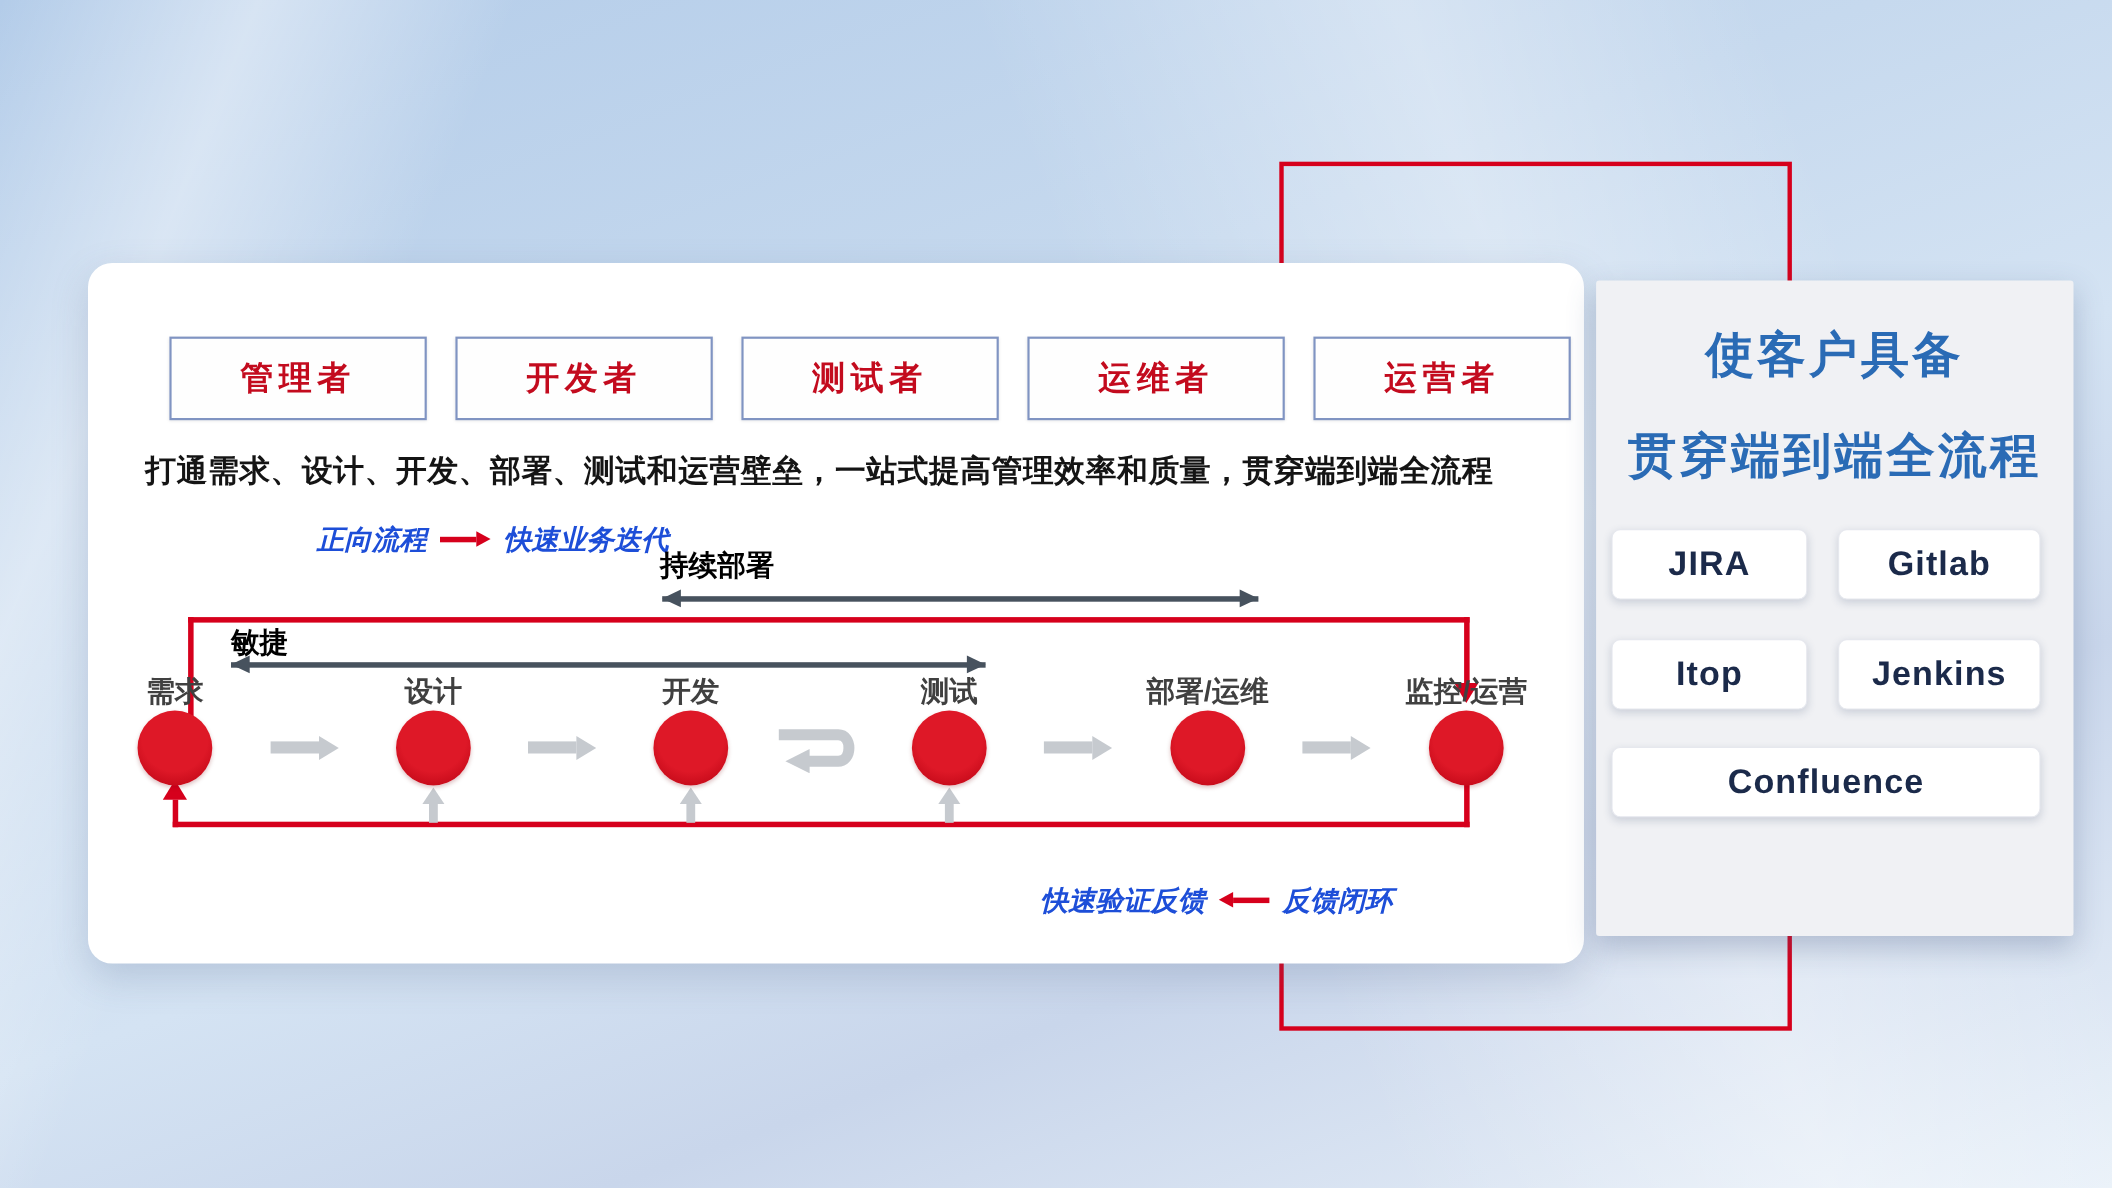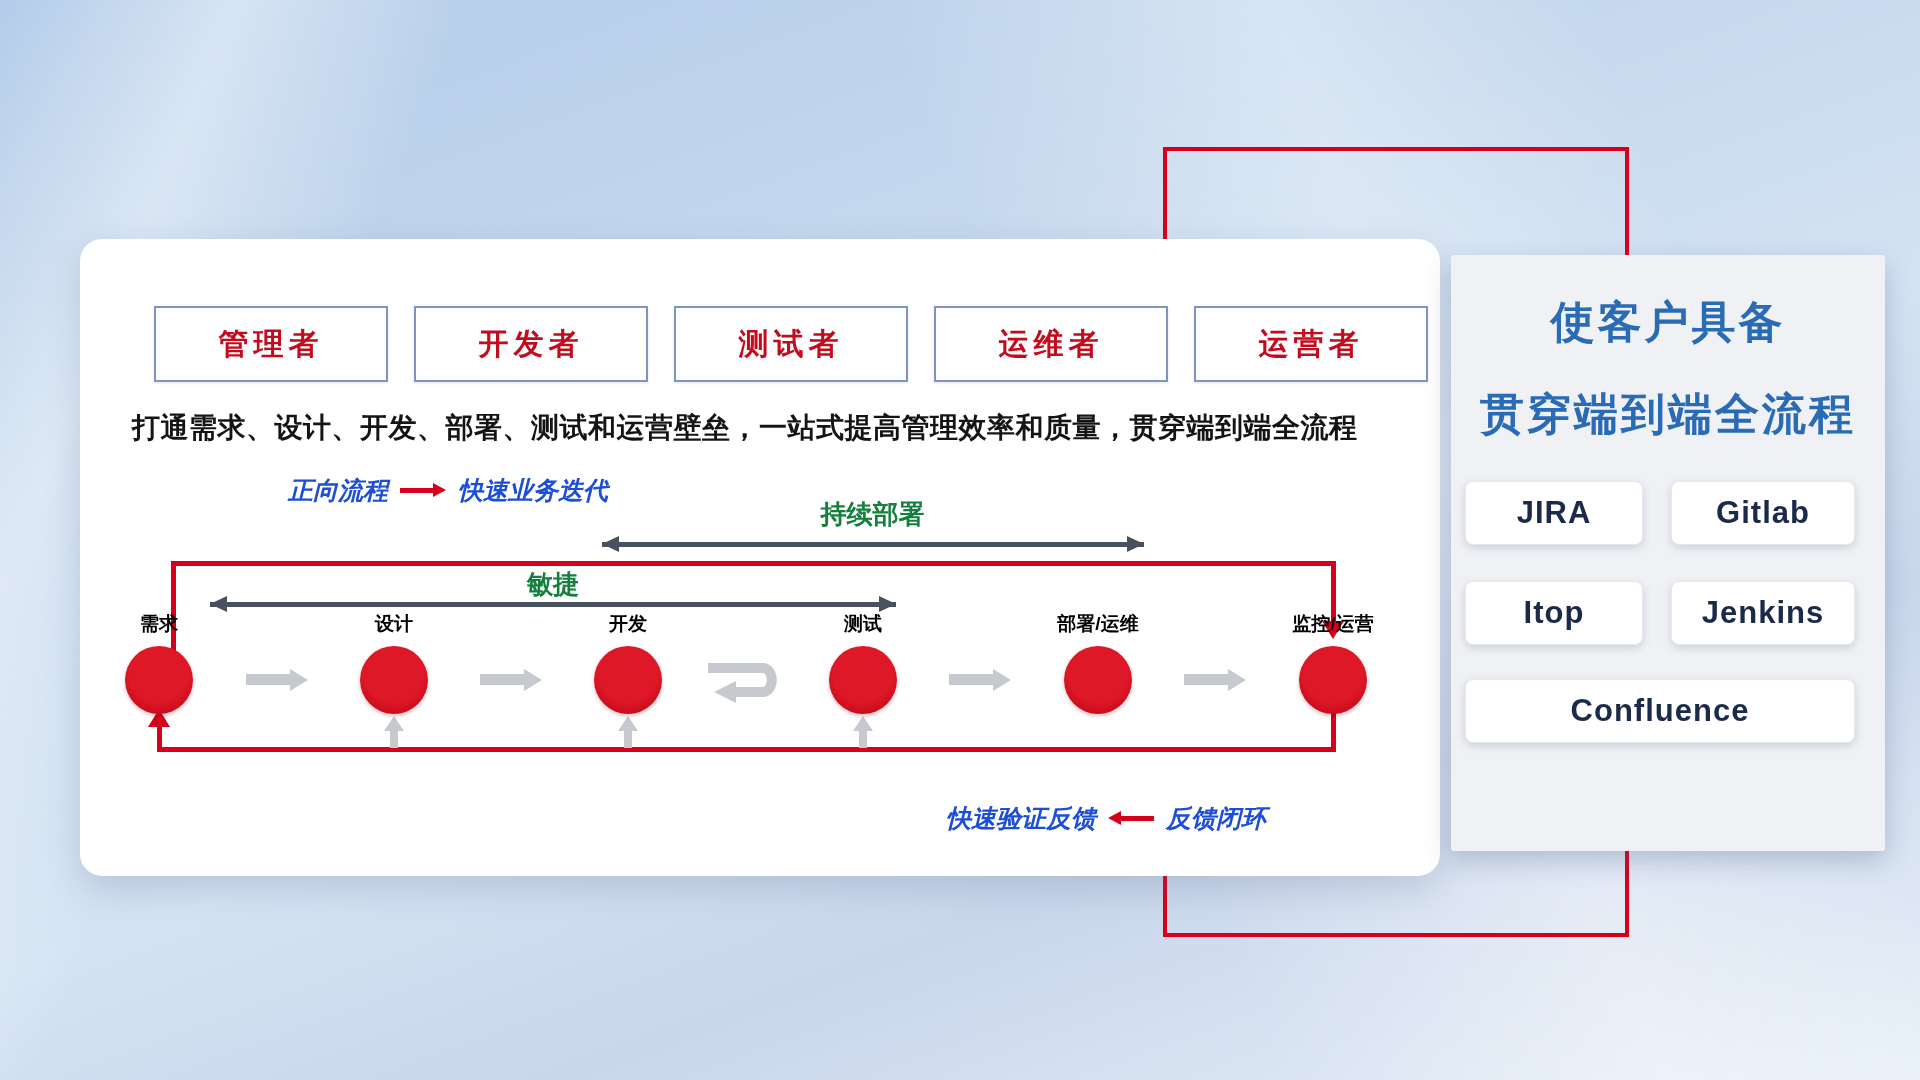--- a/index.html
+++ b/index.html
@@ -45,21 +45,21 @@
   .lg-text{font-size:25px;font-weight:bold;color:#1d4ed8;white-space:nowrap;font-style:italic;}
   .arrow-right-icon{position:relative;display:inline-block;width:46px;height:14px;}
   .arrow-right-icon::before{content:'';position:absolute;left:0;top:5px;width:33px;height:5px;background:#d6001c;}
   .arrow-right-icon::after{content:'';position:absolute;right:0;top:0;width:0;height:0;
     border-top:7px solid transparent;border-bottom:7px solid transparent;border-left:13px solid #d6001c;}
   .arrow-left-icon{position:relative;display:inline-block;width:46px;height:14px;}
   .arrow-left-icon::before{content:'';position:absolute;right:0;top:5px;width:33px;height:5px;background:#d6001c;}
   .arrow-left-icon::after{content:'';position:absolute;left:0;top:0;width:0;height:0;
     border-top:7px solid transparent;border-bottom:7px solid transparent;border-right:13px solid #d6001c;}
   
-  .arrow-label{position:absolute;text-align:center;font-size:26px;font-weight:bold;color:#15803d;}
+  .arrow-label{position:absolute;font-size:26px;font-weight:bold;color:#000000;}
   .dd-arrow{position:absolute;height:5px;background:#47525e;}
   .dd-arrow::before{content:'';position:absolute;left:0;top:-6px;width:0;height:0;
     border-top:8px solid transparent;border-bottom:8px solid transparent;border-right:17px solid #47525e;}
   .dd-arrow::after{content:'';position:absolute;right:0;top:-6px;width:0;height:0;
     border-top:8px solid transparent;border-bottom:8px solid transparent;border-left:17px solid #47525e;}
   
   .rline{position:absolute;background:#d6001c;}
   .tri-down{position:absolute;width:0;height:0;
     border-left:11px solid transparent;border-right:11px solid transparent;border-top:18px solid #d6001c;}
   .tri-up{position:absolute;width:0;height:0;
@@ -71,21 +71,21 @@
     border-left:10px solid transparent;border-right:10px solid transparent;border-bottom:15px solid #c6cacf;}
   
   .flow-arrow{position:absolute;width:44px;height:11px;background:#c6cacf;}
   .flow-arrow::after{content:'';position:absolute;left:44px;top:-5px;width:0;height:0;
     border-top:11px solid transparent;border-bottom:11px solid transparent;border-left:18px solid #c6cacf;}
   .loop-icon{position:absolute;}
   
   .stage-circle{position:absolute;width:68px;height:68px;border-radius:50%;
     background:radial-gradient(circle at 50% 38%, #de1827 55%, #b40010 100%);
     box-shadow:0 2px 4px rgba(120,0,10,.25);}
-  .stage-label{position:absolute;width:170px;text-align:center;font-size:19px;font-weight:bold;color:#000000;white-space:nowrap;}
+  .stage-label{position:absolute;width:170px;text-align:center;font-size:26px;font-weight:bold;color:#404040;white-space:nowrap;}
   
   .panel{
     position:absolute;left:1451px;top:255px;width:434px;height:596px;
     background:#f0f1f4;border-radius:3px;
     box-shadow:0 10px 26px rgba(70,90,130,.30);
   }
   .panel-title{position:absolute;left:0;width:100%;text-align:center;
     font-size:44px;font-weight:bold;color:#2a6bb5;letter-spacing:3px;white-space:nowrap;}
   .panel-title.t1{top:38px;}
   .panel-title.t2{top:130px;}

